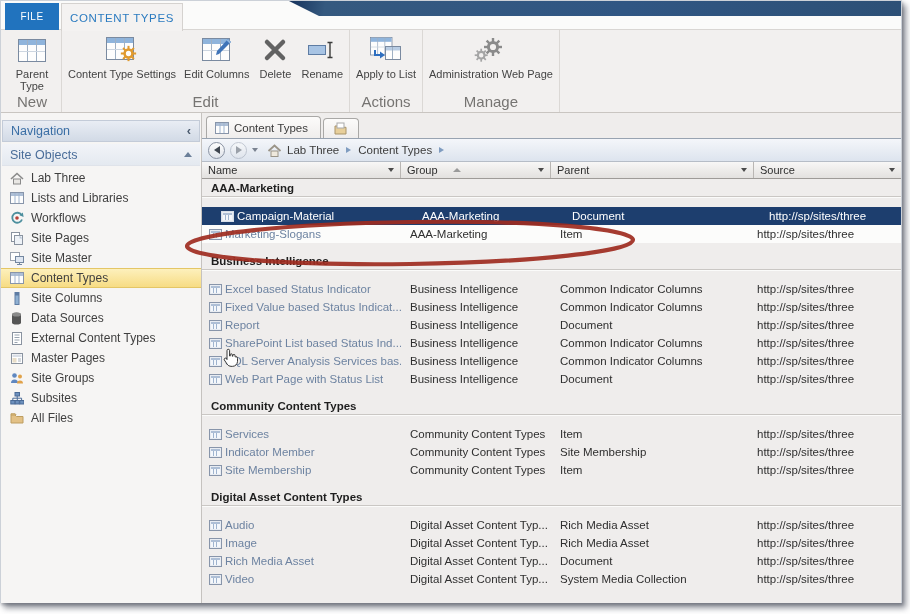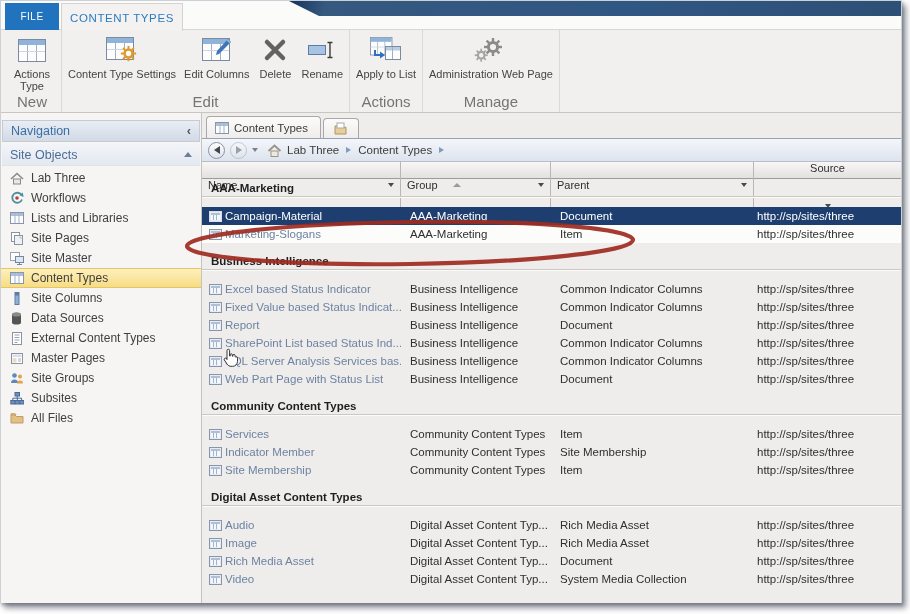--- a/index.html
+++ b/index.html
@@ -69,36 +69,36 @@
   .arr-r { width:0;height:0;border-top:4px solid transparent;border-bottom:4px solid transparent;border-left:6px solid #3f4650;}
   .dd { width:0;height:0;border-left:3.5px solid transparent;border-right:3.5px solid transparent;border-top:4px solid #4a4a4a; }
   .crumb-txt { font-size:11.5px; color:#3c3c3c; }
   .crumb-sep { width:0;height:0;border-top:3.5px solid transparent;border-bottom:3.5px solid transparent;border-left:5px solid #7f9cc0; margin:0 2px; }
 
   
   .colhdr { height:17px; display:grid; grid-template-columns:199px 150px 203px 1fr;
     background:linear-gradient(#f8f7f6,#e3e1df); border-bottom:1px solid #9e9b98; }
   .hcell { display:flex; align-items:center; border-right:1px solid #b9b6b3;
     font-size:11px; color:#2e2e2e; padding:0 6px; gap:15px; }
-  .hcell:last-child { border-right:none;flex-direction:column; }
+  .hcell:last-child { border-right:none; }
   .hcell .spacer { flex:1; }
   .sort-up { width:0;height:0;border-left:4px solid transparent;border-right:4px solid transparent;border-bottom:4.5px solid #9a9a9a; }
 
   
   .trows { flex:1; overflow:hidden; position:relative; font-size:11.5px; }
   .tgroup { margin-top:12px; }
   .tgroup:first-child { margin-top:3px; }
   .tg-hdr { height:15px; padding-left:9px; font-weight:bold; color:#1e1e1e;
     border-bottom:1px solid #cac7c4; box-shadow:0 1px 0 #fbfbfa; margin-bottom:10px; font-size:11.5px; }
   .trow { height:18px; display:grid; grid-template-columns:199px 150px 203px 1fr; align-items:center; }
   .trow .ncell { display:flex; align-items:center; gap:3px; padding-left:7px; color:#6d83a1; overflow:hidden; white-space:nowrap; }
   .trow .cell { padding-left:9px; color:#2f2f2f; white-space:nowrap; overflow:hidden; }
   .trow .cell.src { padding-left:3px; }
   .trow.selected { background:#1d3e6e; }
-  .trow.selected .ncell, .trow.selected .cell { color:#fff; }
+  .trow.selected .ncell, .trow.selected .cell { color:#fff;margin-left:12px; }
   .trow.circled { background:#fcfcfb; }
   .rowico { flex:none; width:13px; height:11px; border:1px solid #8895aa; background:
     linear-gradient(#aebfd6,#aebfd6) 0 0/100% 3px no-repeat,
     repeating-linear-gradient(90deg,#f4f7fb 0 2.6px,#9fb4cf 2.6px 3.6px);
     box-shadow:0 0 0 1px #e8ecf2 inset; }
   .trow.selected .rowico { border-color:#d7dfe9; }
 
   
   .overlay { position:absolute; pointer-events:none; }
 
@@ -143,21 +143,21 @@
 
   <div class="ribbon">
     <div class="rgroup" style="width:59px">
       <div class="rbuttons">
         <div class="rbtn">
           <span class="ric">
             <svg width="28" height="23" viewBox="0 0 28 23">
                 <use href="#bigtbl"></use>
               </svg>
           </span>
-          <span>Actions Type</span>
+          <span>Parent Type</span>
         </div>
       </div>
       <div class="glabel">New</div>
     </div>
 
     <div class="rgroup">
       <div class="rbuttons">
         <div class="rbtn" style="min-width:90px">
           <span class="ric">
             <svg width="32" height="26" viewBox="0 0 32 26">
@@ -260,38 +260,38 @@
         <span class="sicon">
           <svg width="14" height="13" viewBox="0 0 14 13">
               <path d="M1 7 L7 1.5 L13 7" fill="none" stroke="#8a8a8a" stroke-width="1.6"></path>
               <rect x="3.5" y="7" width="7" height="5" fill="#e9e7e4" stroke="#8a8a8a"></rect>
             </svg>
         </span>
         <span>Lab Three</span>
       </div>
       <div class="sitem">
         <span class="sicon">
-          <svg width="14" height="14" viewBox="0 0 14 14">
-              <path d="M11.5 4 A5 5 0 1 0 12 8.5" fill="none" stroke="#4d8f9e" stroke-width="1.8"></path>
-              <polygon points="12.8,1.5 13.6,6 9.5,4.3" fill="#4d8f9e"></polygon>
-              <circle cx="7" cy="7" r="1.8" fill="#b6413a"></circle>
-            </svg>
-        </span>
-        <span>Workflows</span>
-      </div>
-      <div class="sitem">
-        <span class="sicon">
           <svg width="14" height="12" viewBox="0 0 14 12">
               <rect x="0.5" y="0.5" width="13" height="11" fill="#fdfdfd" stroke="#8895aa"></rect>
               <rect x="1" y="1" width="12" height="3" fill="#aebfd6"></rect>
               <line x1="5" y1="1" x2="5" y2="11" stroke="#9fb4cf"></line>
               <line x1="9" y1="1" x2="9" y2="11" stroke="#9fb4cf"></line>
             </svg>
         </span>
         <span>Lists and Libraries</span>
+      </div>
+      <div class="sitem">
+        <span class="sicon">
+          <svg width="14" height="14" viewBox="0 0 14 14">
+              <path d="M11.5 4 A5 5 0 1 0 12 8.5" fill="none" stroke="#4d8f9e" stroke-width="1.8"></path>
+              <polygon points="12.8,1.5 13.6,6 9.5,4.3" fill="#4d8f9e"></polygon>
+              <circle cx="7" cy="7" r="1.8" fill="#b6413a"></circle>
+            </svg>
+        </span>
+        <span>Workflows</span>
       </div>
       <div class="sitem">
         <span class="sicon">
           <svg width="14" height="13" viewBox="0 0 14 13">
               <rect x="1.5" y="0.5" width="8" height="9" fill="#fff" stroke="#8a93a0"></rect>
               <rect x="4.5" y="3.5" width="8" height="9" fill="#eef2f7" stroke="#8a93a0"></rect>
               <path d="M9.5 3.5 l3 3 h-3 z" fill="#b9c6d6"></path>
             </svg>
         </span>
         <span>Site Pages</span>

